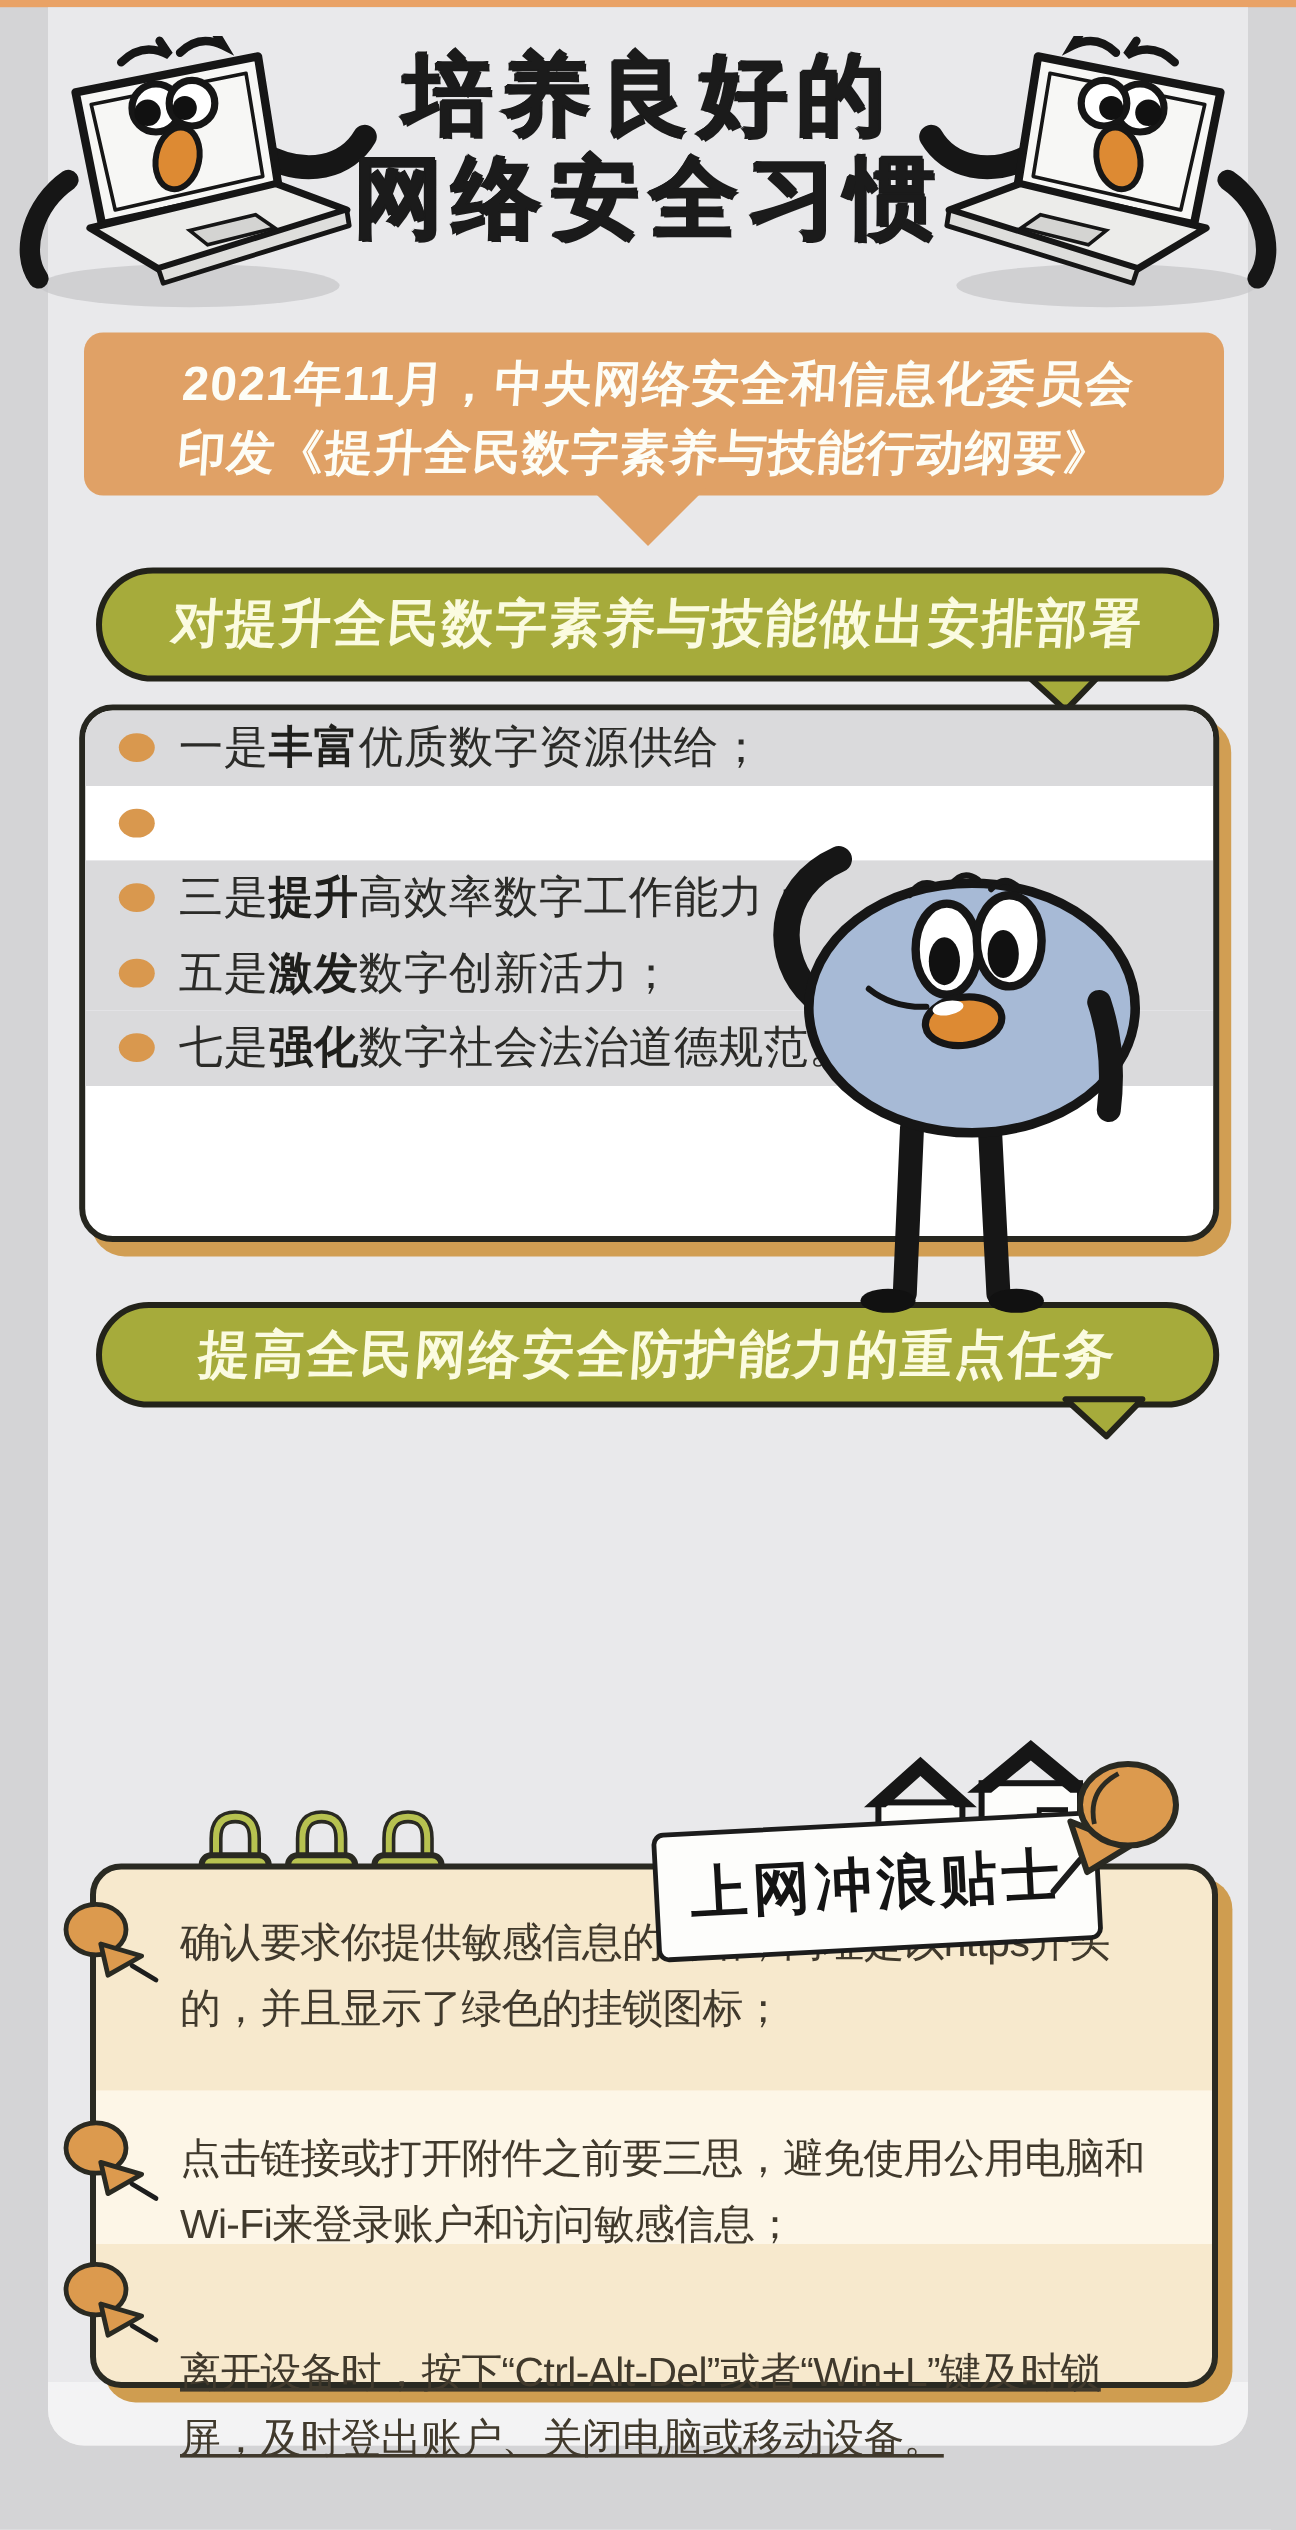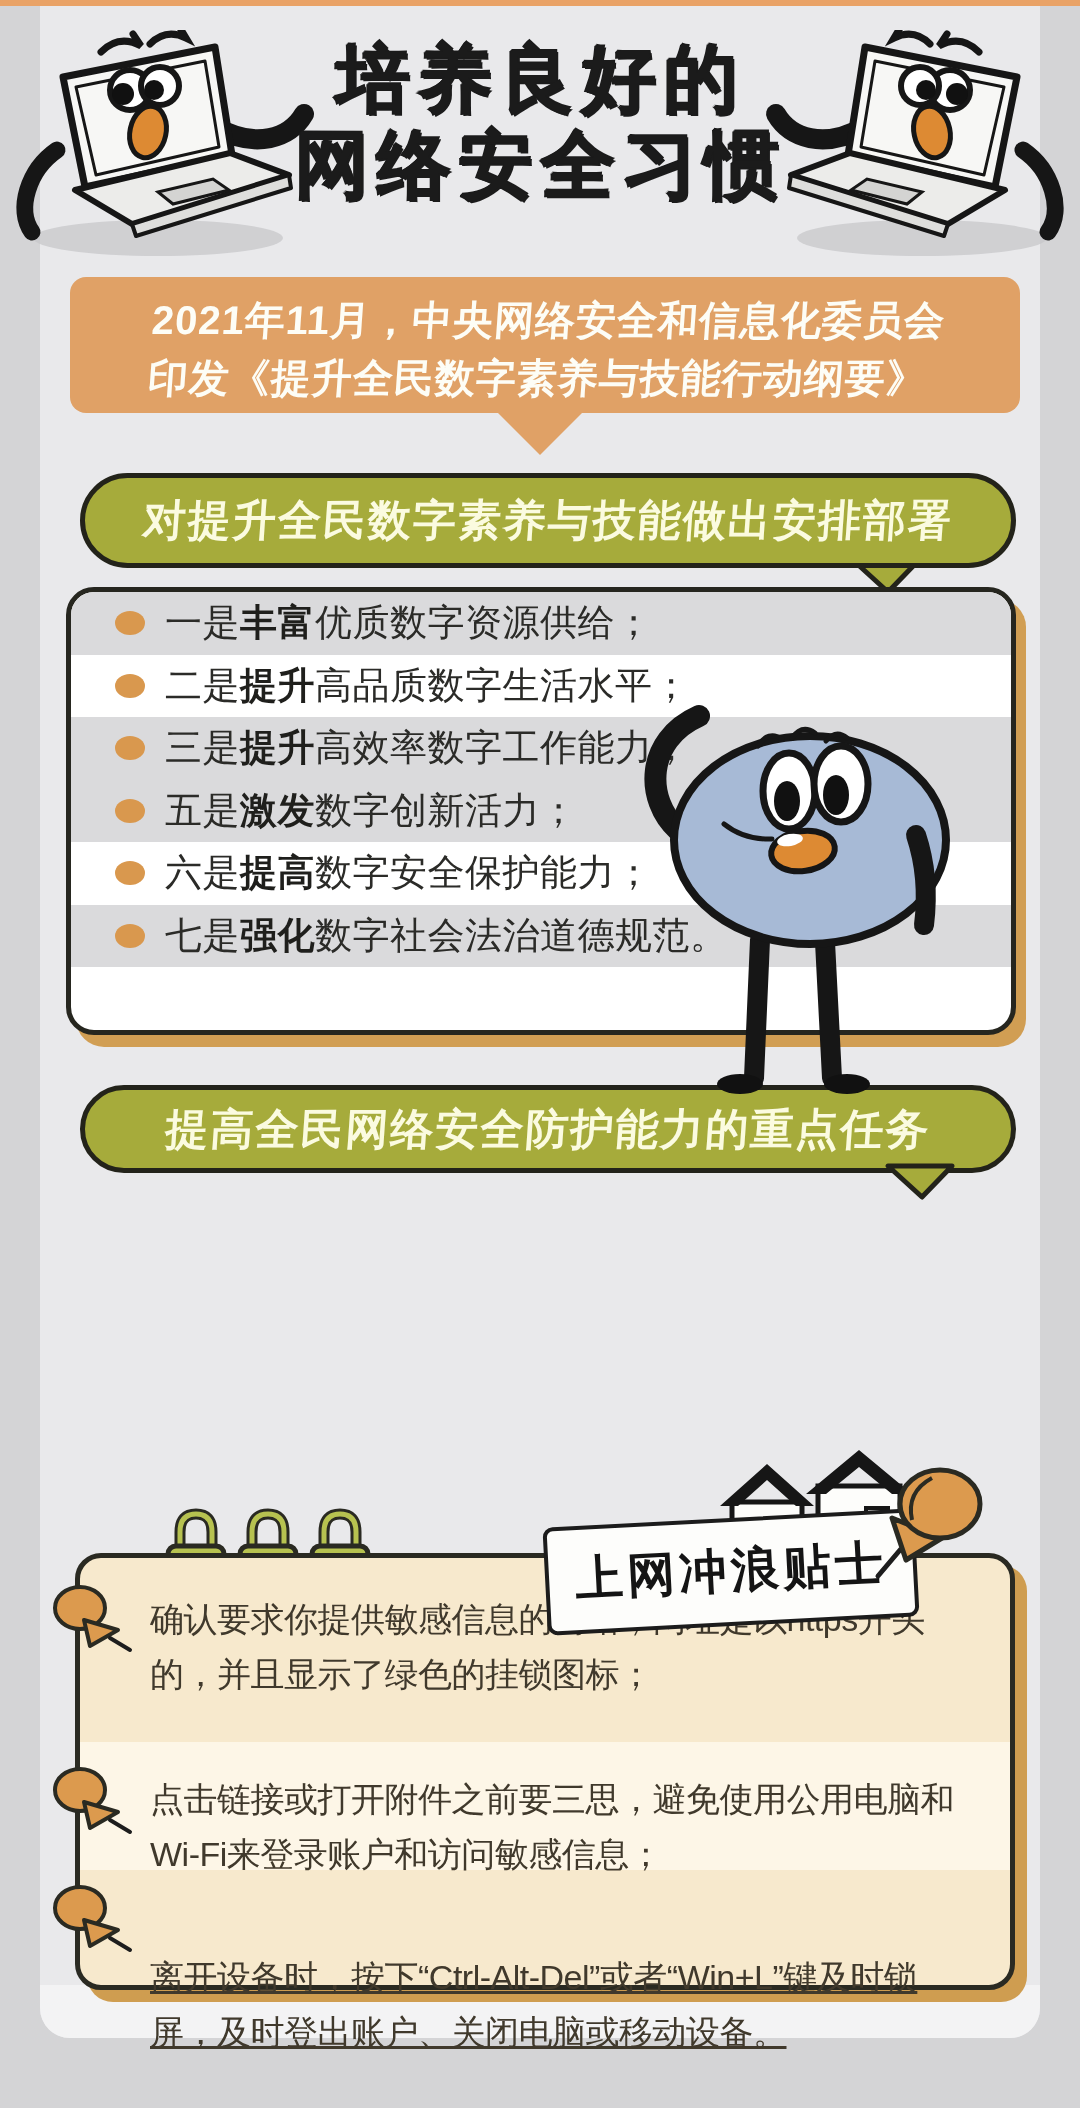--- a/index.html
+++ b/index.html
@@ -40,21 +40,21 @@
   .pill2{left:80px;top:1085px;height:88px;}
   .pill2 .pill-text{line-height:78px;}
   .tail-svg{width:76px;height:40px;}
   .tail1{left:848px;top:558px;}
   .tail2{left:882px;top:1163px;}
 
   
   .listbox{left:66px;top:587px;width:950px;height:448px;background:#ffffff;
       border:5px solid #26261f;border-radius:28px;box-sizing:border-box;
       box-shadow:10px 12px 0 #d19e53;overflow:hidden;}
-  .listrow{display:flex;align-items:center;height:62.5px;padding-left:44px;}
+  .listrow{display:flex;align-items:center;height:62.5px;padding-left:28px;}
   .listrow.gray{background:#dadadc;}
   .bullet{width:30px;height:24px;border-radius:50%;background:#d9984e;
       margin-right:20px;flex:0 0 auto;}
   .rowtext{font-size:37px;color:#2b2b28;letter-spacing:0.5px;white-space:nowrap;}
   .rowtext b{font-weight:bold;color:#1f1f1c;}
 
   
   .panel{left:82px;top:1168px;width:940px;height:338px;background:#e0e4cd;
       border-radius:18px;box-sizing:border-box;padding:56px 20px 0 24px;}
   .paragraph{font-size:34px;line-height:52px;color:#3b3b31;letter-spacing:-0.5px;
@@ -144,33 +144,28 @@
     <path d="M6 3 L70 3 L40 34 Z" fill="#a6ab3b" stroke="#23231a" stroke-width="5" stroke-linejoin="round"></path>
   </svg>
 
   <div class="abs listbox z3">
     <div class="listrow gray">
       <span class="bullet"></span>
       <span class="rowtext"><span>一是</span><b>丰富</b><span>优质数字资源供给；</span></span>
     </div>
     <div class="listrow">
       <span class="bullet"></span>
-      <span class="rowtext"><span>二是</span><b>提升</b><span>高品质数字生活水平；</span></span>
     </div>
     <div class="listrow gray">
       <span class="bullet"></span>
       <span class="rowtext"><span>三是</span><b>提升</b><span>高效率数字工作能力；</span></span>
     </div>
     <div class="listrow gray">
       <span class="bullet"></span>
       <span class="rowtext"><span>五是</span><b>激发</b><span>数字创新活力；</span></span>
-    </div>
-    <div class="listrow">
-      <span class="bullet"></span>
-      <span class="rowtext"><span>六是</span><b>提高</b><span>数字安全保护能力；</span></span>
     </div>
     <div class="listrow gray">
       <span class="bullet"></span>
       <span class="rowtext"><span>七是</span><b>强化</b><span>数字社会法治道德规范。</span></span>
     </div>
   </div>
 
   <svg class="abs z5" style="left:640px;top:700px;" width="310" height="395" viewBox="0 0 310 395">
     <path d="M38,130 C5,100 5,40 59,16" fill="none" stroke="#161616" stroke-width="22" stroke-linecap="round"></path>
     <path d="M120,240 L114,378" stroke="#161616" stroke-width="20" stroke-linecap="round"></path>

